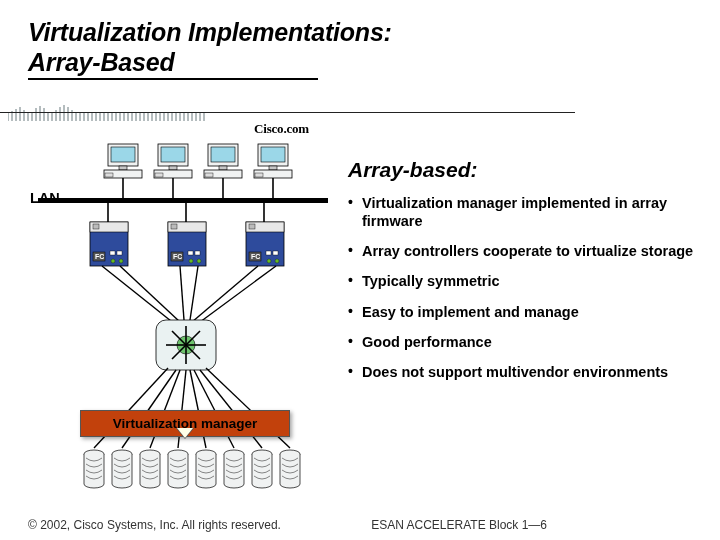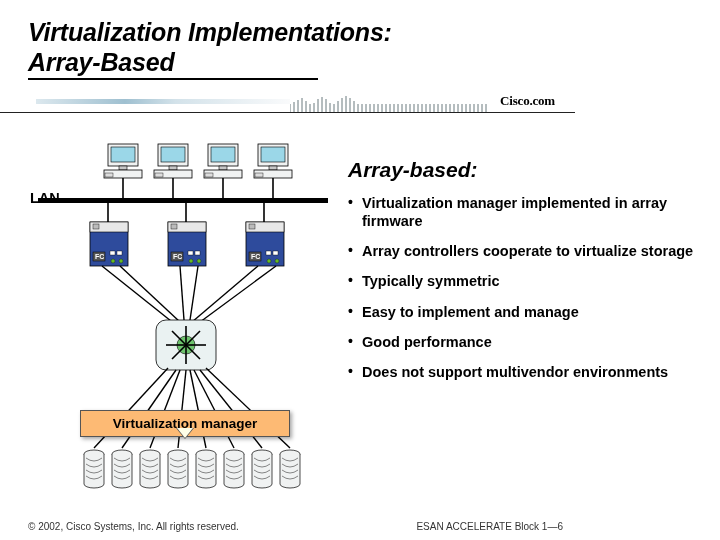--- a/index.html
+++ b/index.html
@@ -1,37 +1,37 @@
 <!DOCTYPE html>
 <html><head>
 <meta charset="utf-8">
 <style>
   * { margin: 0; padding: 0; box-sizing: border-box; }
   body { font-family: Arial, Helvetica, sans-serif; background: #fff; width: 720px; height: 540px; position: relative; overflow: hidden; }
   .slide { width: 575px; height: 540px; position: relative; padding: 18px 28px 14px 28px; }
   .title { font-size: 25px; font-weight: bold; line-height: 1.18; font-style: italic; letter-spacing: -0.2px; }
   .underline { border-bottom: 2.5px solid #000; width: 290px; margin-top: 1px; }
-  .brandbar { position: absolute; top: 90px; left: 8px; right: 0; height: 22px; display: flex; }
+  .brandbar { position: absolute; top: 90px; left: 8px; right: 0; height: 22px; display: flex; flex-direction: column; }
   .brandbar .grad { flex: 1; height: 5px; align-self: flex-start; margin-top: 9px; margin-left: 28px; background: linear-gradient(to right, rgba(80,140,170,0.2), rgba(80,140,170,0.55) 35%, rgba(80,140,170,0.25) 55%, rgba(200,210,220,0.1) 100%); }
   .brandbar .comb { width: 200px; height: 22px; display: flex; align-items: flex-end; margin-right: 10px; }
   .comb svg { width: 100%; height: 22px; }
   .brandbar .logo { font-family: Georgia, 'Times New Roman', serif; font-weight: bold; font-size: 13px; letter-spacing: -0.2px; align-self: center; margin-right: 20px; }
   .hr { position: absolute; top: 112px; left: 0; right: 0; height: 1.2px; background: #222; }
   .content { position: absolute; top: 130px; left: 28px; right: 28px; bottom: 22px; }
   .subtitle { position: absolute; top: 28px; left: 320px; font-size: 21px; font-weight: bold; font-style: italic; }
   .bullets { position: absolute; top: 58px; left: 320px; width: 360px; }
   .bullets li { list-style: none; font-size: 14.5px; font-weight: bold; line-height: 1.25; margin: 6px 0 12px 0; padding-left: 14px; position: relative; }
   .bullets li::before { content: "•"; position: absolute; left: 0; top: 0; font-size: 14px; }
   .lan-label { position: absolute; top: 60px; left: 2px; font-size: 14.5px; font-weight: bold; }
   .diagram { position: absolute; top: 0; left: 0; width: 310px; height: 380px; }
   .diagram svg { width: 310px; height: 380px; }
-  .vm-box { position: absolute; top: 280px; left: 52px; width: 210px; background: #fdba74; border: 1px solid #555; box-shadow: 2px 2px 4px rgba(0,0,0,0.35); text-align: center; font-size: 13.5px; font-weight: bold; padding: 5px 4px; }
+  .vm-box { position: absolute; top: 280px; left: 52px; width: 210px; background: #c2410c; border: 1px solid #555; box-shadow: 2px 2px 4px rgba(0,0,0,0.35); text-align: center; font-size: 13.5px; font-weight: bold; padding: 5px 4px; }
   .vm-box::after { content: ""; position: absolute; bottom: -10px; left: 50%; margin-left: -8px; border: 8px solid transparent; border-top: 10px solid #FFFFE8; }
   .vm-box::before { content: ""; position: absolute; bottom: -12px; left: 50%; margin-left: -9px; border: 9px solid transparent; border-top: 11px solid #555; }
-  .footer { position: absolute; bottom: 8px; left: 28px; right: 12px; display: flex; justify-content: space-between; font-size: 10px; color: #333; }
+  .footer { position: absolute; bottom: 8px; left: 28px; right: 28px; display: flex; justify-content: space-between; font-size: 12px; color: #333; }
 </style>
 </head>
 <body>
 
 <div class="slide">
 
   <div class="title">Virtualization Implementations:</div>
   <div class="title">Array-Based</div>
   <div class="underline"></div>
 

